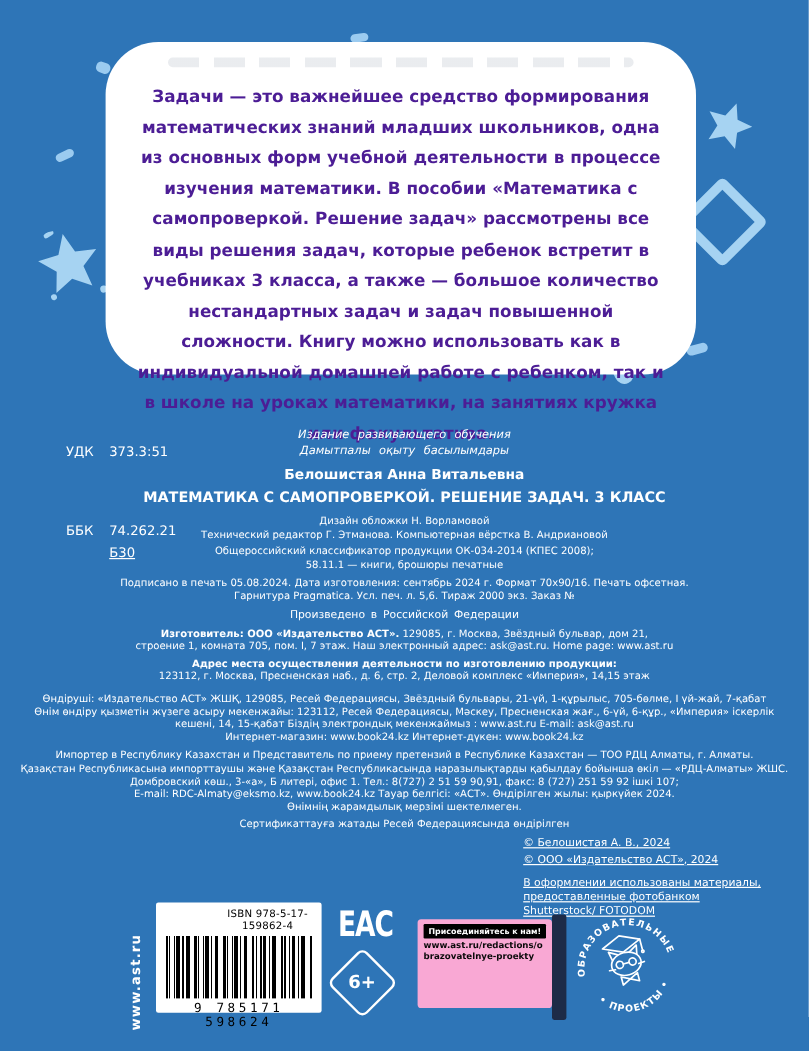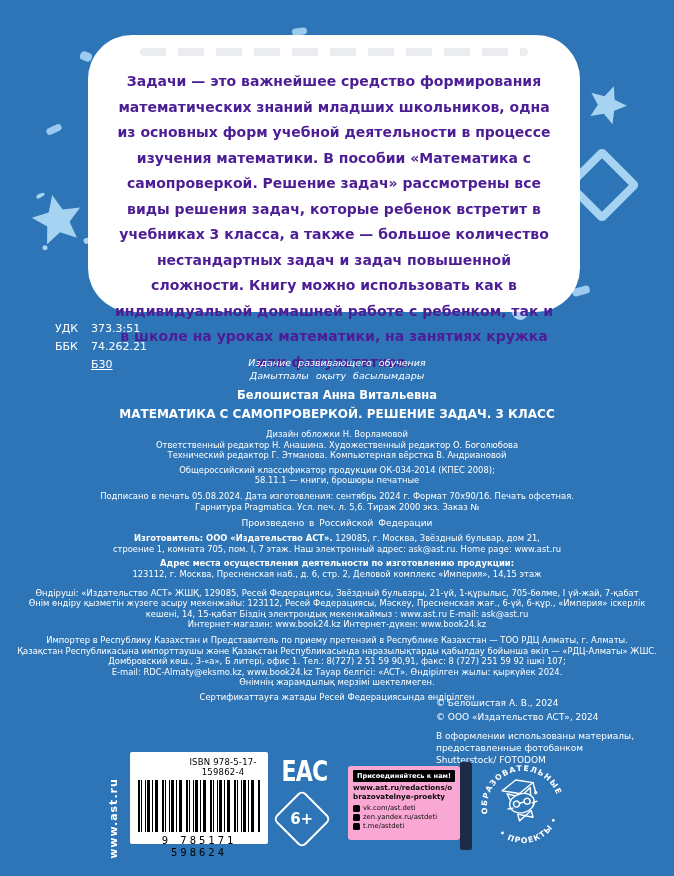--- a/index.html
+++ b/index.html
@@ -11,31 +11,31 @@
         background:repeating-linear-gradient(90deg,#e3e6ea 0 26px,transparent 26px 38px);opacity:.75;}
   .blurb{position:absolute;left:26px;right:26px;top:34px;color:#4c1d95;font-weight:bold;
         font-size:14px;line-height:25.5px;text-align:center;}
   
   .decor{position:absolute;}
   .dash{background:#9bcbf0;border-radius:4px;}
   .diamond-outline{left:575px;top:158px;width:38px;height:38px;border:8px solid #a6d3f2;border-radius:5px;transform:rotate(45deg);}
   .teardrop{left:512px;top:303px;width:16px;height:17px;background:#a6d3f2;border-radius:2px 50% 50% 50%;transform:rotate(-25deg);}
   
   .codes{position:absolute;left:55px;top:320px;font-size:11px;line-height:18px;}
-  .codes .row span.lbl{display:inline-block;width:36px;}
+  .codes .row span.lbl{display:inline-block;width:36px;margin-top:48px;}
   .codes .b30{padding-left:36px;text-decoration:underline;}
   .edition{position:absolute;left:0;right:0;top:356px;text-align:center;font-style:italic;
         font-size:9.5px;line-height:13px;word-spacing:4px;}
   .author{position:absolute;left:0;right:0;top:388px;text-align:center;font-weight:bold;font-size:11.5px;}
   .booktitle{position:absolute;left:0;right:0;top:407px;text-align:center;font-weight:bold;font-size:12px;}
   .imprint{position:absolute;left:12px;right:12px;top:429px;text-align:center;}
   .il{font-size:8.4px;line-height:10.6px;}
   .md{font-size:9px;line-height:12px;word-spacing:2px;}
   .bld{font-weight:bold;}.mt4{margin-top:4px;}.mt5{margin-top:5px;}.mt8{margin-top:8px;}
-  .copyright{position:absolute;left:436px;top:697px;width:210px;text-align:left;font-size:9px;line-height:13.5px;}
+  .copyright{position:absolute;left:436px;top:697px;width:210px;text-align:left;font-size:9px;line-height:13.5px;text-decoration:underline;}
   .copyright .note{margin-top:6px;line-height:12px;}
   
   .site-vertical{position:absolute;left:58px;top:812px;width:110px;text-align:center;
         transform:rotate(-90deg);font-weight:bold;font-size:11px;letter-spacing:1px;}
   .barcode-box{position:absolute;left:130px;top:752px;width:138px;height:92px;background:#fff;color:#000;
         border-radius:2px;text-align:center;padding-top:5px;box-sizing:border-box;}
   .isbn{font-size:8.5px;letter-spacing:.2px;padding-left:48px;}
   .bars{margin:3px 8px 2px;height:52px;
         background:repeating-linear-gradient(90deg,#000 0 2px,#fff 2px 3px,#000 3px 4px,#fff 4px 7px,#000 7px 8px,#fff 8px 9px,#000 9px 12px,#fff 12px 14px,#000 14px 15px,#fff 15px 17px,#000 17px 20px,#fff 20px 24px);}
   .digits{font-family:"DejaVu Sans Mono",monospace;font-size:10.5px;letter-spacing:3px;}
@@ -91,21 +91,20 @@
   <div class="edition">
     <div>Издание развивающего обучения</div>
     <div>Дамытпалы оқыту басылымдары</div>
   </div>
 
   <div class="author">Белошистая Анна Витальевна</div>
   <div class="booktitle">МАТЕМАТИКА С САМОПРОВЕРКОЙ. РЕШЕНИЕ ЗАДАЧ. 3 КЛАСС</div>
 
   <div class="imprint">
     <div class="il">Дизайн обложки Н. Ворламовой</div>
-    <div class="il">Ответственный редактор Н. Анашина. Художественный редактор О. Боголюбова</div>
     <div class="il">Технический редактор Г. Этманова. Компьютерная вёрстка В. Андриановой</div>
     <div class="il mt4">Общероссийский классификатор продукции ОК-034-2014 (КПЕС 2008);</div>
     <div class="il">58.11.1 — книги, брошюры печатные</div>
     <div class="il mt5">Подписано в печать 05.08.2024. Дата изготовления: сентябрь 2024 г. Формат 70х90/16. Печать офсетная.</div>
     <div class="il">Гарнитура Pragmatica. Усл. печ. л. 5,6. Тираж 2000 экз. Заказ №</div>
     <div class="il md mt5">Произведено в Российской Федерации</div>
     <div class="il mt4"><span class="bld">Изготовитель: ООО «Издательство АСТ».</span> <span>129085, г. Москва, Звёздный бульвар, дом 21,</span></div>
     <div class="il">строение 1, комната 705, пом. I, 7 этаж. Наш электронный адрес: ask@ast.ru. Home page: www.ast.ru</div>
     <div class="il bld mt4">Адрес места осуществления деятельности по изготовлению продукции:</div>
     <div class="il">123112, г. Москва, Пресненская наб., д. 6, стр. 2, Деловой комплекс «Империя», 14,15 этаж</div>
@@ -137,34 +136,20 @@
 
   <div class="eac">EAC</div>
 
   <div class="age-badge">
     <span>6+</span>
   </div>
 
   <div class="join-panel">
     <div class="join-header">Присоединяйтесь к нам!</div>
     <div class="join-url">www.ast.ru/redactions/obrazovatelnye-proekty</div>
-    <div class="join-links">
-      <div class="join-link">
-          <span class="sq"></span>
-          <span>vk.com/ast.deti</span>
-        </div>
-      <div class="join-link">
-          <span class="sq"></span>
-          <span>zen.yandex.ru/astdeti</span>
-        </div>
-      <div class="join-link">
-          <span class="sq"></span>
-          <span>t.me/astdeti</span>
-        </div>
-    </div>
   </div>
 
   <div class="dark-bar"></div>
 
   <svg class="stamp" width="90" height="90" viewBox="0 0 90 90">
     <defs>
       <path id="arcTop" d="M 9,45 A 36,36 0 0 1 81,45"></path>
       <path id="arcBottom" d="M 13.8,63 A 36,36 0 0 0 76.2,63"></path>
     </defs>
     <text font-size="7.8" font-weight="bold" fill="#ffffff" letter-spacing="1.1" font-family="DejaVu Sans, sans-serif">

